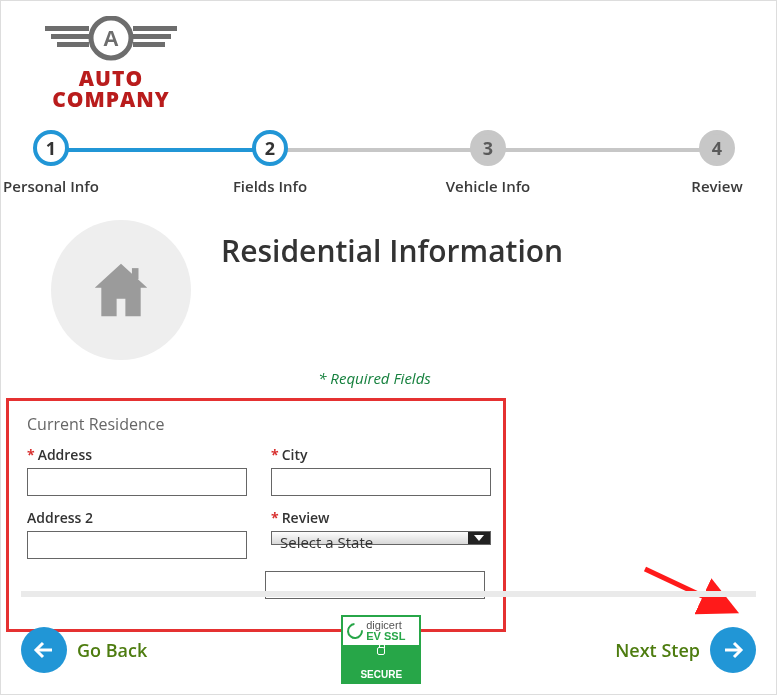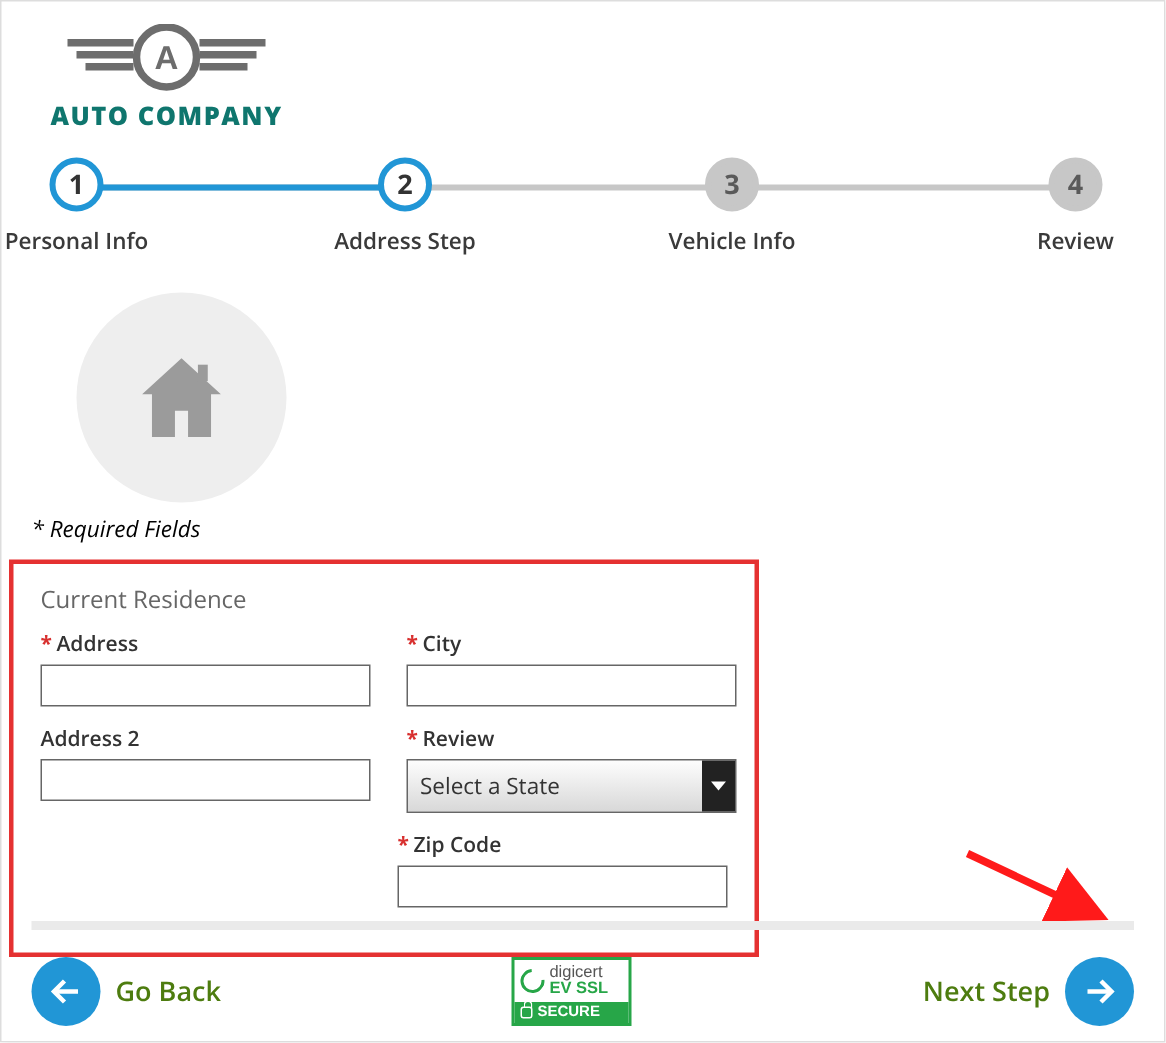--- a/index.html
+++ b/index.html
@@ -22,21 +22,21 @@
   
   .logo {
     margin: 5px 0 10px 10px;
     width: 160px;
     color: #555;
     font-weight: bold;
     text-align: center;
     line-height: 1;
   }
   .logo svg { display: block; margin: 0 auto 2px auto; }
-  .logo .logo-text { font-size: 17px; letter-spacing: 1px; color:#0f766e; font-weight:800;}
+  .logo .logo-text { font-size: 21px; letter-spacing: 1px; color:#b91c1c; font-weight:800;}
 
   
   .stepper { position: relative; margin: 20px 5px 20px 5px; height: 70px; }
   .step-track {
     position: absolute; top: 18px; left: 25px; right: 25px; height: 4px;
     background: #c7c7c7;
   }
   .step-track-progress {
     position: absolute; top: 18px; left: 25px; height: 4px;
     width: 219px; 
@@ -63,43 +63,43 @@
   
   .heading-row { display: flex; align-items: flex-start; margin-top: 15px; }
   .icon-circle {
     width: 140px; height: 140px; border-radius: 50%; background: #eee;
     margin: 0 30px 0 30px; display:flex; align-items:center; justify-content:center;
     flex: 0 0 auto;
   }
   .icon-circle svg { fill: #9b9b9b; width: 70px; height: 70px; }
   .heading-text h1 { font-size: 30px; font-weight: 600; color:#333; margin: 10px 0 6px 0;}
   .heading-text p { font-size: 15px; color:#555; margin: 0; line-height:1.4; max-width: 480px;}
-  .required-note { color:#000000; font-style: italic; text-align: left; margin: 8px 28px 0 0; font-size:15px;}
+  .required-note { color:#15803d; font-style: italic; text-align: center; margin: 8px 28px 0 0; font-size:15px;}
 
   
   .highlight-box {
     border: 3px solid #e53131;
     padding: 12px 18px 18px 18px;
     margin: 10px 0 0 -15px;
     width: 500px;
   }
   .section-title { font-size: 16px; color:#666; margin-bottom: 10px; }
   .form-row { display:flex; gap: 24px; margin-bottom: 12px; }
   .form-col { flex:1 1 0; }
   .field-label { font-size:14px; font-weight:600; color:#333; margin-bottom:4px; display:block;}
   .req-star { color:#d8302f; font-weight:bold; margin-right:3px;}
   .text-input {
     width: 220px; height: 28px; border:1px solid #666; background:#fff;
     font-size:14px; padding:2px 6px;
   }
   .select-wrap {
-    width: 220px; height: 36px; position:relative;
+    width: 220px; height: 14px; position:relative;
     border:1px solid #666;
     background: linear-gradient(#fdfdfd,#d8d8d8);
-    display:flex; align-items:center;
+    display:flex; align-items:flex-start;
   }
   .select-text { flex:1; padding:0 8px; color:#333; font-size:15px;}
   .select-btn { width:22px; height:100%; background:#222; display:flex; align-items:center; justify-content:center;}
   .select-btn::after{ content:""; border-left:5px solid transparent; border-right:5px solid transparent; border-top:6px solid #fff;}
 
   
   .footer {
     position:absolute; left:20px; right:20px; bottom:10px;
     display:flex; align-items:center; justify-content:space-between;
     border-top: 6px solid #eaeaea; padding-top:18px;
@@ -110,21 +110,21 @@
     display:flex; align-items:center; justify-content:center;
   }
   .circle-btn svg { width:24px; height:24px; stroke:#fff; stroke-width:3; fill:none; }
   .badge {
     border:2px solid #27a648; background:#fff; font-size:11px; line-height:1;
     width:80px; text-align:left; font-family: Liberation Sans, sans-serif;
   }
   .badge-top { display:flex; align-items:center; padding:3px 4px; gap:3px;}
   .badge-top .d { color:#555;} .badge-top .ev{ color:#27a648; font-weight:bold;}
   .badge-refresh { width:16px; height:16px; border:2px solid #27a648; border-top-color:transparent; border-radius:50%; display:inline-block; transform:rotate(40deg);}
-  .badge-bottom { background:#27a648; color:#fff; font-size:10px; padding:2px 4px; display:flex; align-items:center; gap:3px; font-weight:bold;}
+  .badge-bottom { background:#27a648; color:#fff; font-size:10px; padding:2px 4px; display:flex; align-items:center; gap:15px; font-weight:bold;flex-direction:column;}
   .badge-lock{ width:8px;height:8px; border:1px solid #fff; border-radius:2px; position:relative;}
   .badge-lock::before{content:"";position:absolute;top:-5px;left:1px;width:4px;height:4px;border:1px solid #fff;border-bottom:none;border-radius:3px 3px 0 0;}
 
   
   .arrow-annot {
     position:absolute; right:26px; bottom:70px; pointer-events:none;
   }
 </style>
 </head>
 <body>
@@ -153,40 +153,41 @@
   <div class="stepper">
     <div class="step-track"></div>
     <div class="step-track-progress"></div>
 
     <div class="step step1">
       <div class="step-circle">1</div>
       <div class="step-label">Personal Info</div>
     </div>
     <div class="step step2">
       <div class="step-circle">2</div>
-      <div class="step-label">Address Step</div>
+      <div class="step-label">Fields Info</div>
     </div>
     <div class="step step3 future">
       <div class="step-circle">3</div>
       <div class="step-label">Vehicle Info</div>
     </div>
     <div class="step step4 future">
       <div class="step-circle">4</div>
       <div class="step-label">Review</div>
     </div>
   </div>
 
   <div class="heading-row">
     <div class="icon-circle">
       <svg viewBox="0 0 64 64">
         <polygon points="32,8 8,30 14,30 14,56 28,56 28,40 36,40 36,56 50,56 50,30 56,30"></polygon>
         <rect x="42" y="12" width="6" height="10"></rect>
       </svg>
     </div>
     <div class="heading-text">
+      <h1>Residential Information</h1>
     </div>
   </div>
   <div class="required-note">* Required Fields</div>
 
   <div class="highlight-box">
     <div class="section-title">Current Residence</div>
 
     <div class="form-row">
       <div class="form-col">
         <label class="field-label"><span class="req-star">*</span><span>Address</span></label>
@@ -208,21 +209,20 @@
         <div class="select-wrap">
           <div class="select-text">Select a State</div>
           <div class="select-btn"></div>
         </div>
       </div>
     </div>
 
     <div class="form-row">
       <div class="form-col"></div>
       <div class="form-col">
-        <label class="field-label"><span class="req-star">*</span><span>Zip Code</span></label>
         <input class="text-input" type="text" style="">
       </div>
     </div>
   </div>
 
   <svg class="arrow-annot" width="110" height="60">
     <defs>
         <marker id="ah" markerWidth="8" markerHeight="8" refX="6" refY="4" orient="auto">
       <polygon points="0,0 8,4 0,8" fill="#ff1a1a"></polygon>
         </marker>

